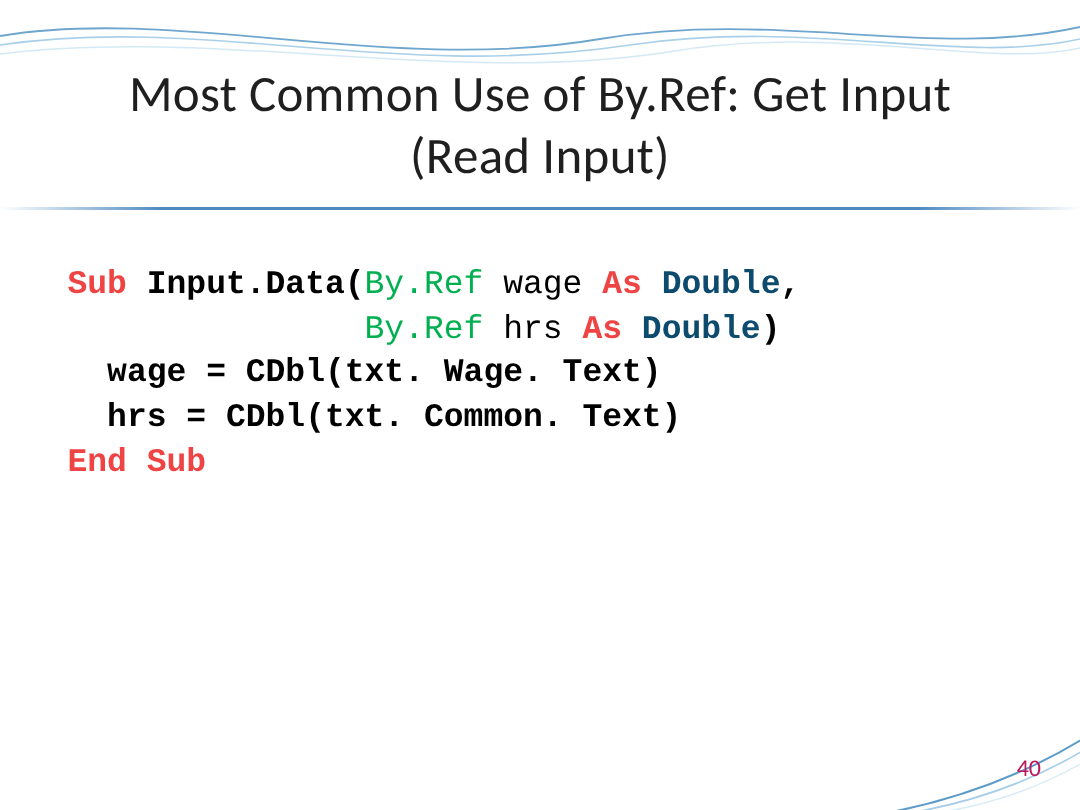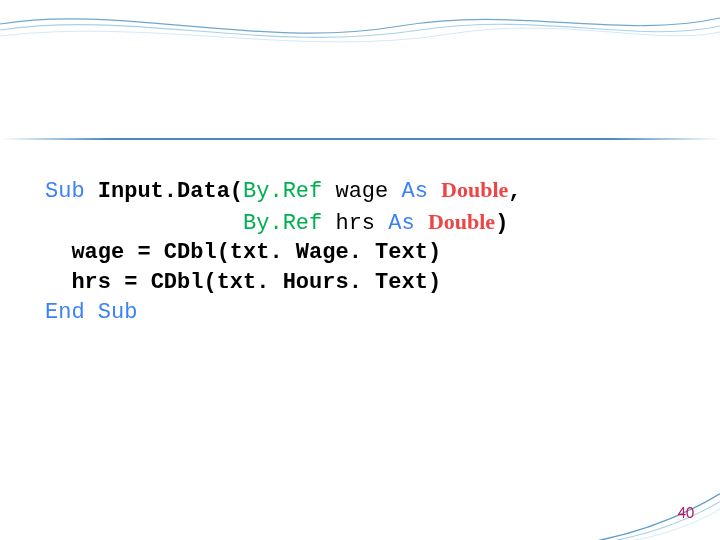--- a/index.html
+++ b/index.html
@@ -50,23 +50,23 @@
     position: absolute;
     top: 175px;
     left: 45px;
     right: 45px;
     font-family: "Courier New", monospace;
     font-size: 22px;
     line-height: 1.35;
     color: #000;
     white-space: pre;
   }
-  .kw  { color: #3b82f6; font-weight: normal; } 
+  .kw  { color: #ef4444; font-weight: bold; } 
   .byr { color: #00B050; }                    
-  .dbl { color: #ef4444; font-family: Liberation Serif, serif; }                    
+  .dbl { color: #0c4a6e; }                    
   .txt { color: #000; }                       
   .bold { font-weight: bold; margin-top: 24px; }
   .page-num {
     position: absolute;
     bottom: 18px;
     right: 26px;
     font-size: 16px;
     color: #be185d;
   }
   .corner-arc {
@@ -82,27 +82,31 @@
 <body>
 
 <div class="slide">
 
   <svg class="wave-deco" viewBox="0 0 720 60" preserveAspectRatio="none">
     <path d="M0,24 C120,4 260,50 400,26 C520,6 620,40 720,18" fill="none" stroke="#4A90C2" stroke-width="1.2" opacity="0.8"></path>
     <path d="M0,30 C140,10 260,54 420,30 C540,12 640,44 720,26" fill="none" stroke="#6FB0D8" stroke-width="1.1" opacity="0.6"></path>
     <path d="M0,36 C150,18 300,58 450,34 C560,16 660,46 720,32" fill="none" stroke="#A9D3EC" stroke-width="1" opacity="0.5"></path>
   </svg>
 
+  <div class="title">
+    <span>Most Common Use of By.Ref: Get Input</span><br>
+    <span>(Read Input)</span>
+  </div>
 
   <div class="title-underline"></div>
 
   <div class="code-block"><span class="kw">Sub </span><span class="txt bold">Input.Data(</span><span class="byr">By.Ref </span><span class="txt">wage </span><span class="kw">As </span><span class="dbl bold">Double</span><span class="txt bold">,</span>
 <span>               </span><span class="byr">By.Ref </span><span class="txt">hrs </span><span class="kw">As </span><span class="dbl bold">Double</span><span class="txt bold">)</span>
 <span>  </span><span class="txt bold">wage = </span><span class="txt bold">CDbl(</span><span class="txt bold">txt. Wage. Text)</span>
-<span>  </span><span class="txt bold">hrs = </span><span class="txt bold">CDbl(</span><span class="txt bold">txt. Hours. Text)</span>
+<span>  </span><span class="txt bold">hrs = </span><span class="txt bold">CDbl(</span><span class="txt bold">txt. Common. Text)</span>
 <span class="kw">End Sub</span></div>
 
   <svg class="corner-arc" viewBox="0 0 160 60" preserveAspectRatio="none">
     <path d="M0,60 Q90,48 160,4" fill="none" stroke="#4A90C2" stroke-width="1.3" opacity="0.9"></path>
     <path d="M10,60 Q95,52 160,12" fill="none" stroke="#7FB8DE" stroke-width="1.1" opacity="0.7"></path>
     <path d="M20,60 Q100,56 160,20" fill="none" stroke="#B6DAF0" stroke-width="1" opacity="0.55"></path>
   </svg>
 
   <div class="page-num">40</div>
 

